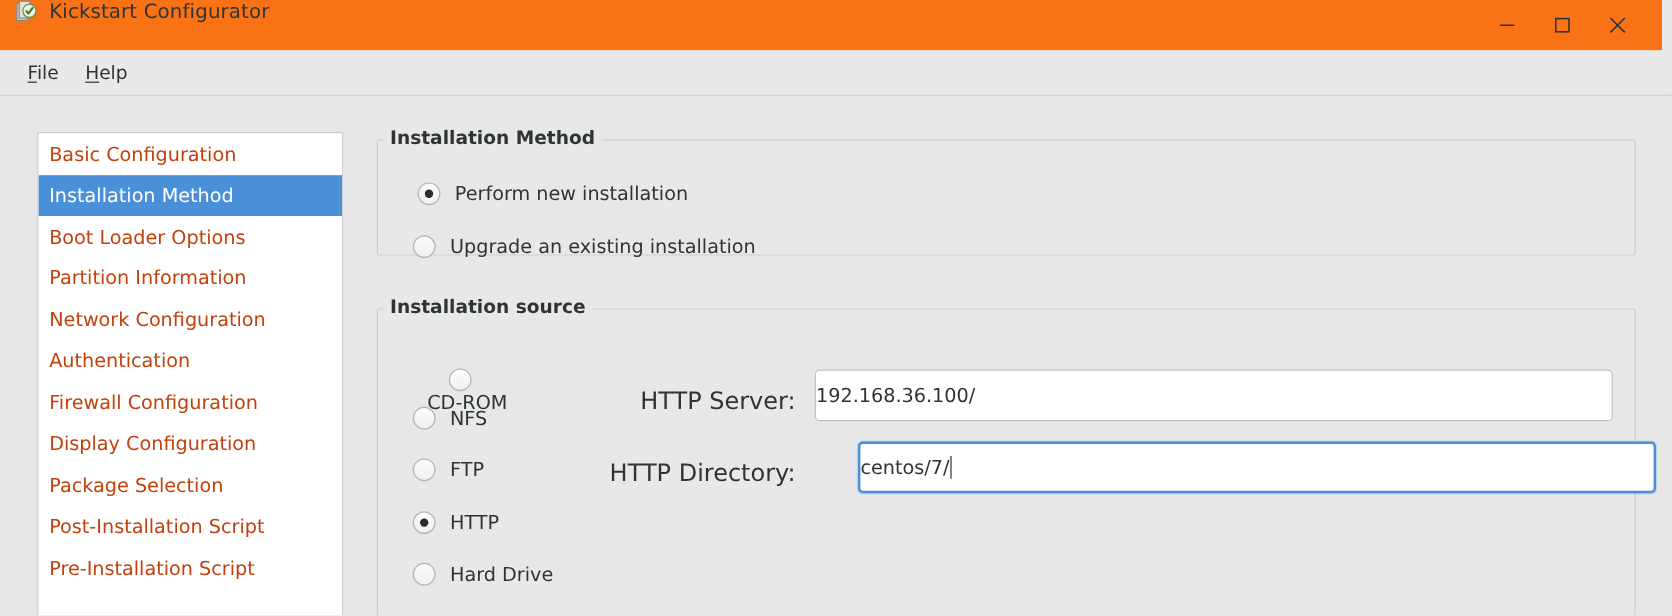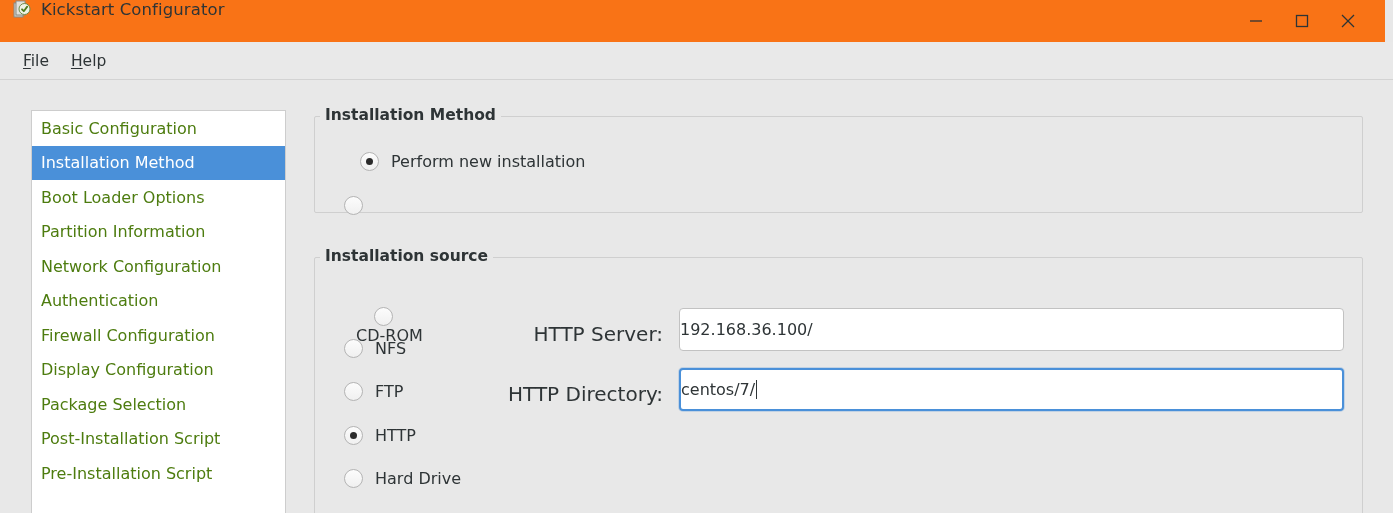--- a/index.html
+++ b/index.html
@@ -109,21 +109,21 @@
     background: #ffffff;
     border: 1px solid #cdcdcd;
     overflow: hidden;
   }
   .side-item {
     height: 34.5px;
     display: flex;
     align-items: center;
     padding-left: 9px;
     font-size: 16px;
-    color: #4d7c0f;
+    color: #c2410c;
     cursor: default;
     white-space: nowrap;
   }
   .side-item.selected {
     background: #4a90d9;
     color: #ffffff;
   }
 
   
   .groupbox {
@@ -202,20 +202,21 @@
     display: flex;
     align-items: center;
     font-size: 16px;
     color: #2e3436;
     white-space: nowrap;
     overflow: hidden;
   }
   .text-input.focused {
     border: 2px solid #4a90d9;
     box-shadow: 0 0 0 1px rgba(74,144,217,0.25);
+    margin-left: 36px;
   }
   .caret {
     display: inline-block;
     width: 1px;
     height: 19px;
     background: #2e3436;
     margin-left: 1px;
   }
 </style>
 </head>
@@ -293,27 +294,28 @@
           <span>Post-Installation Script</span>
         </div>
       <div class="side-item">
           <span>Pre-Installation Script</span>
         </div>
     </div>
 
     <div class="groupbox" id="gb-method">
       <div class="group-title">Installation Method</div>
 
-      <div class="radio-row" style="left:45px; top:35px;">
+      <div class="radio-row" style="left:33px; top:35px;">
         <span class="radio checked"></span>
         <span class="radio-label">Perform new installation</span>
       </div>
 
       <div class="radio-row" style="left:29px; top:79px;">
         <span class="radio"></span>
+        <span class="radio-label">Upgrade an existing installation</span>
       </div>
     </div>
 
     <div class="groupbox" id="gb-source">
       <div class="group-title">Installation source</div>
 
       <div class="radio-row" style="left:29px; top:49px;flex-direction:column;">
         <span class="radio"></span>
         <span class="radio-label">CD-ROM</span>
       </div>

